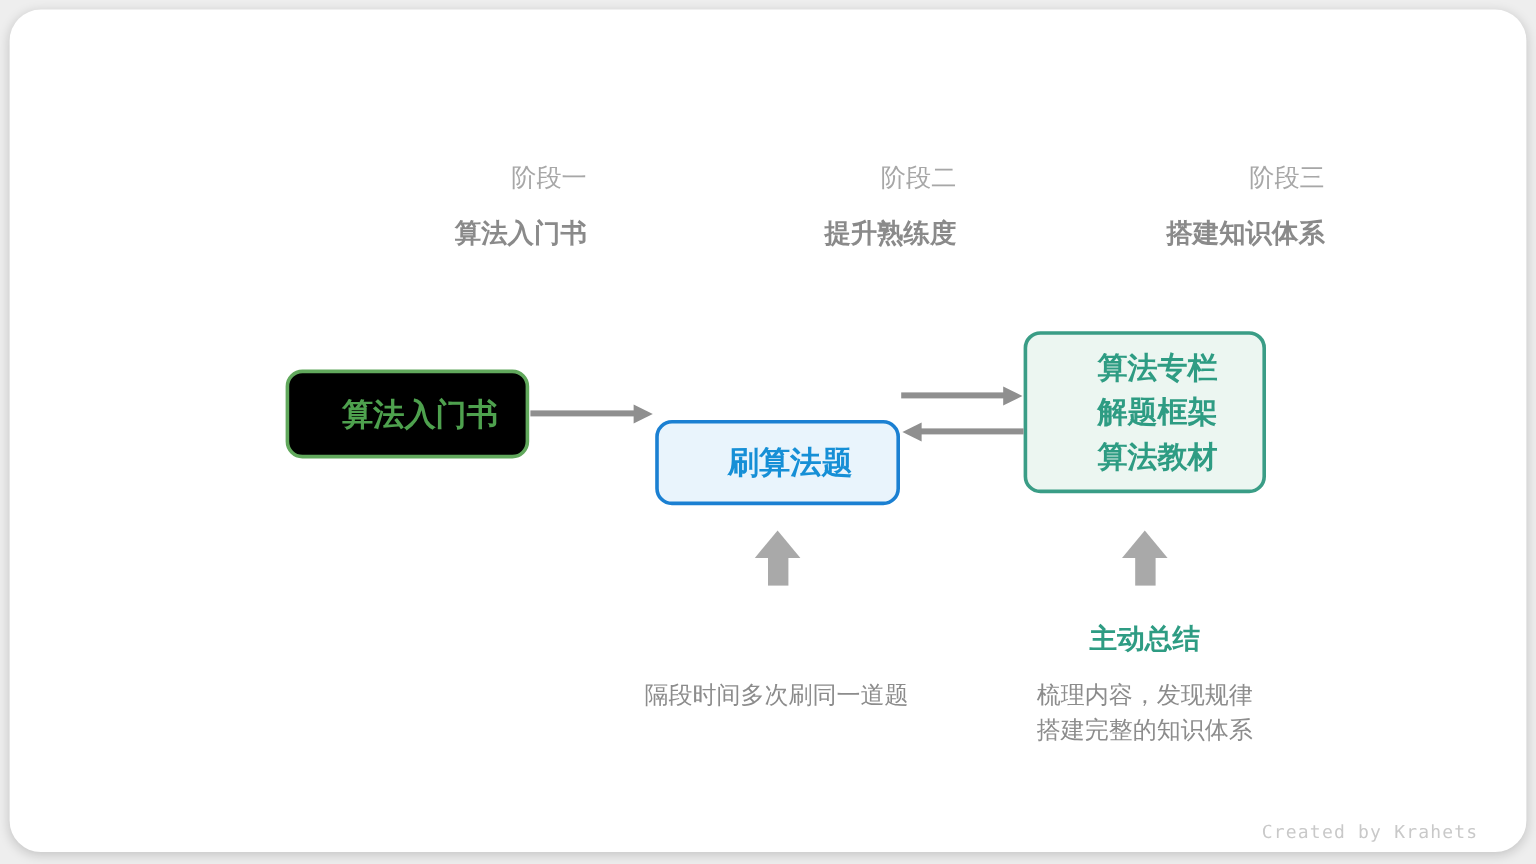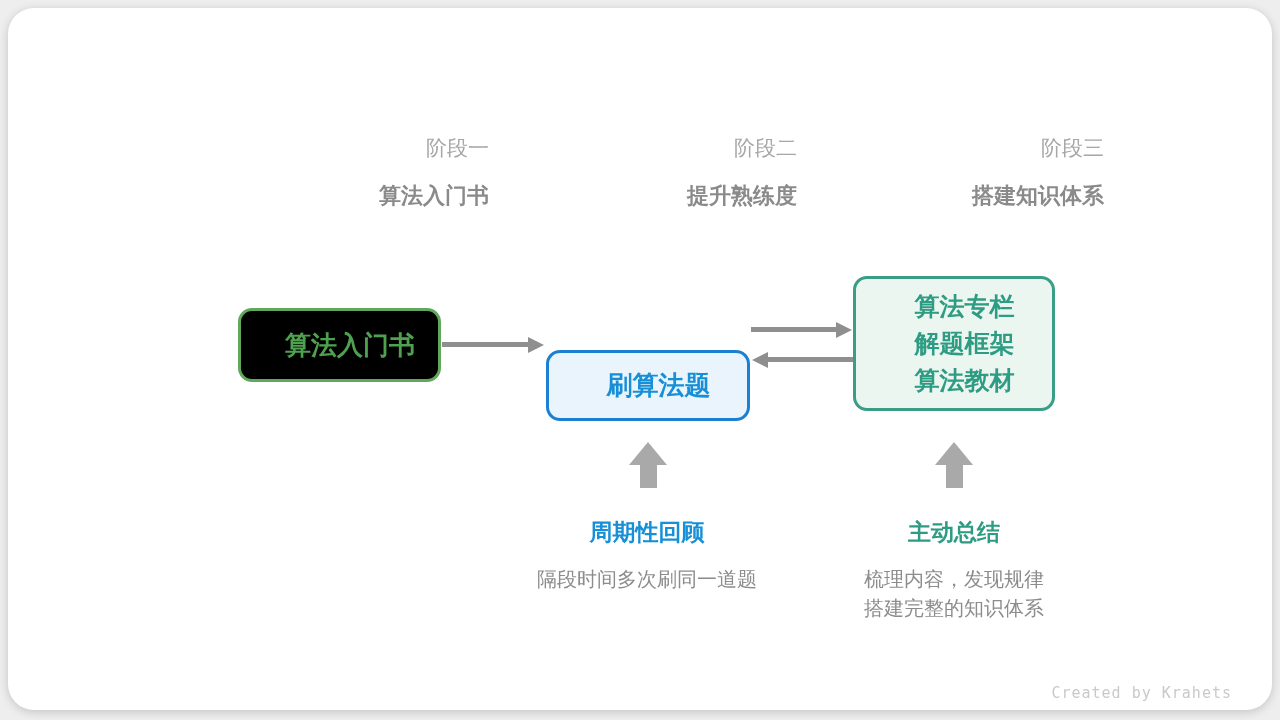--- a/index.html
+++ b/index.html
@@ -209,21 +209,20 @@
     <div class="head-right arrow2-head"></div>
 
     <div class="h-shaft arrow3-shaft"></div>
     <div class="head-left arrow3-head"></div>
 
     <div class="up-head up2-head"></div>
     <div class="up-stem up2-stem"></div>
     <div class="up-head up3-head"></div>
     <div class="up-stem up3-stem"></div>
 
-    <div class="ann-title ann-title-blue">周期性回顾</div>
     <div class="ann-desc ann-desc-blue">
       <span>隔段时间多次刷同一道题</span>
     </div>
 
     <div class="ann-title ann-title-teal">主动总结</div>
     <div class="ann-desc ann-desc-teal">
       <span>梳理内容，发现规律</span>
       <span>搭建完整的知识体系</span>
     </div>
 

